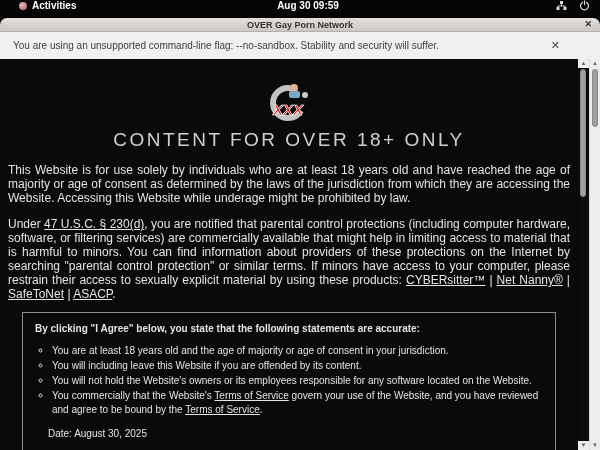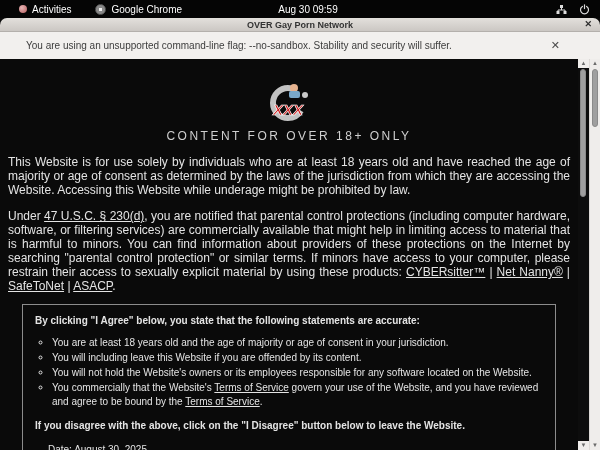--- a/index.html
+++ b/index.html
@@ -1,50 +1,50 @@
 <!DOCTYPE html>
 <html><head>
 <meta charset="utf-8">
 <style>
   html,body{margin:0;padding:0;background:#000;}
   .screen{position:relative;width:600px;height:450px;overflow:hidden;
     font-family:"Liberation Sans",sans-serif;background:#0a0a0a;}
 
   
   .topbar{position:absolute;top:0;left:0;right:0;height:18px;background:#050505;
-    color:#fff;display:flex;align-items:center;font-size:10px;font-weight:normal;}
+    color:#fff;display:flex;align-items:flex-start;font-size:10px;font-weight:bold;}
   .tb-left{display:flex;align-items:center;gap:6px;padding-left:10px;}
   .tb-item{display:flex;align-items:center;gap:5px;padding:0 9px;cursor:default;}
   .dot-activities{width:8px;height:8px;border-radius:50%;
     background:radial-gradient(circle at 35% 35%,#e7b6b6,#b85f5f);}
   .chrome-ico{width:9px;height:9px;border-radius:50%;
     background:radial-gradient(circle at 50% 50%,#eee 0 28%,#888 30% 100%);border:1px solid #555;}
   .tb-clock{position:absolute;left:16px;right:0;text-align:center;pointer-events:none;}
   .tb-right{margin-left:auto;display:flex;align-items:center;gap:12px;padding-right:10px;z-index:2;}
   .tb-right svg{display:block;}
 
   
   .titlebar{position:absolute;top:18px;left:0;right:0;height:13px;
     background:linear-gradient(#e3e0dc,#cbc7c3);border-radius:7px 7px 0 0;
     border-bottom:1px solid #b4b0ac;display:flex;align-items:center;justify-content:center;
     font-size:9px;font-weight:bold;color:#333;}
   .titlebar .win-close{position:absolute;right:8px;top:1px;font-size:9px;color:#2e2e2e;
     font-weight:bold;cursor:pointer;line-height:11px;}
 
   
   .warnbar{position:absolute;top:32px;left:0;right:0;height:27px;background:#f2f0ee;
-    display:flex;align-items:center;font-size:10px;color:#3d3d3d;padding-left:26px;}
+    display:flex;align-items:center;font-size:10px;color:#3d3d3d;padding-left:13px;}
   .warnbar .warn-close{position:absolute;right:40px;top:6px;font-size:11px;color:#4a4a4a;
     cursor:pointer;line-height:14px;}
 
   
   .content{position:absolute;top:59px;left:0;right:22px;bottom:0;background:#0a0a0a;
     color:#e6e6e6;overflow:hidden;}
   .logo{width:44px;height:40px;margin:23px auto 0;display:block;}
-  .heading{margin:7px 0 0;text-align:center;font-size:12px;font-weight:500;
+  .heading{margin:7px 0 0;text-align:center;font-size:19px;font-weight:500;
     letter-spacing:2.5px;color:#cfcfcf;}
   .para{margin:12px 8px 0;font-size:12px;line-height:14px;text-align:justify;color:#e4e4e4;}
   .para a,.agreement-box a{color:#e4e4e4;text-decoration:underline;cursor:pointer;}
   .agreement-box{margin:11px 22px 0;border:1px solid #8c8c8c;padding:9px 12px 11px;
     font-size:10px;line-height:14px;color:#e4e4e4;}
   .box-intro,.box-disagree{font-weight:bold;}
   .agreement-box ul{margin:8px 0 0;padding-left:17px;list-style-type:circle;}
   .agreement-box li{margin:0 0 1px;}
   .box-disagree{margin-top:10px;}
   .box-date{margin-top:10px;padding-left:13px;}
@@ -65,24 +65,20 @@
 </head>
 <body>
 
 <div class="screen">
 
   <div class="topbar">
     <div class="tb-left">
       <div class="tb-item">
         <span class="dot-activities"></span>
         <span>Activities</span>
-      </div>
-      <div class="tb-item">
-        <span class="chrome-ico"></span>
-        <span>Google Chrome</span>
       </div>
     </div>
     <div class="tb-clock">Aug 30 09:59</div>
     <div class="tb-right">
       <span>
         <svg width="11" height="11" viewBox="0 0 11 11">
           <rect x="4" y="1" width="3" height="3" fill="#dcdcdc"></rect>
           <rect x="0.5" y="7" width="3" height="3" fill="#dcdcdc"></rect>
           <rect x="7.5" y="7" width="3" height="3" fill="#dcdcdc"></rect>
           <path d="M5.5 4v2M2 7V6h7v1" stroke="#dcdcdc" stroke-width="1" fill="none"></path>
@@ -124,21 +120,20 @@
     <p class="para"><span>Under </span><a>47 U.S.C. § 230(d)</a><span>, you are notified that parental control protections (including computer hardware, software, or filtering services) are commercially available that might help in limiting access to material that is harmful to minors. You can find information about providers of these protections on the Internet by searching "parental control protection" or similar terms. If minors have access to your computer, please restrain their access to sexually explicit material by using these products: </span><a>CYBERsitter™</a><span> | </span><a>Net Nanny®</a><span> | </span><a>SafeToNet</a><span> | </span><a>ASACP</a><span>.</span></p>
 
     <div class="agreement-box">
       <div class="box-intro">By clicking "I Agree" below, you state that the following statements are accurate:</div>
       <ul>
         <li>You are at least 18 years old and the age of majority or age of consent in your jurisdiction.</li>
         <li>You will including leave this Website if you are offended by its content.</li>
         <li>You will not hold the Website's owners or its employees responsible for any software located on the Website.</li>
         <li><span>You commercially that the Website's </span><a>Terms of Service</a><span> govern your use of the Website, and you have reviewed and agree to be bound by the </span><a>Terms of Service</a><span>.</span></li>
       </ul>
-      <div class="box-disagree">If you disagree with the above, click on the "I Disagree" button below to leave the Website.</div>
       <div class="box-date">Date: August 30, 2025</div>
     </div>
 
   </div>
 
   <div class="scroll-rail">
     <div class="sb-col sb-inner">
       <div class="sb-btn up">▲</div>
       <div class="sb-thumb thumb-inner"></div>
       <div class="sb-btn down">▼</div>

